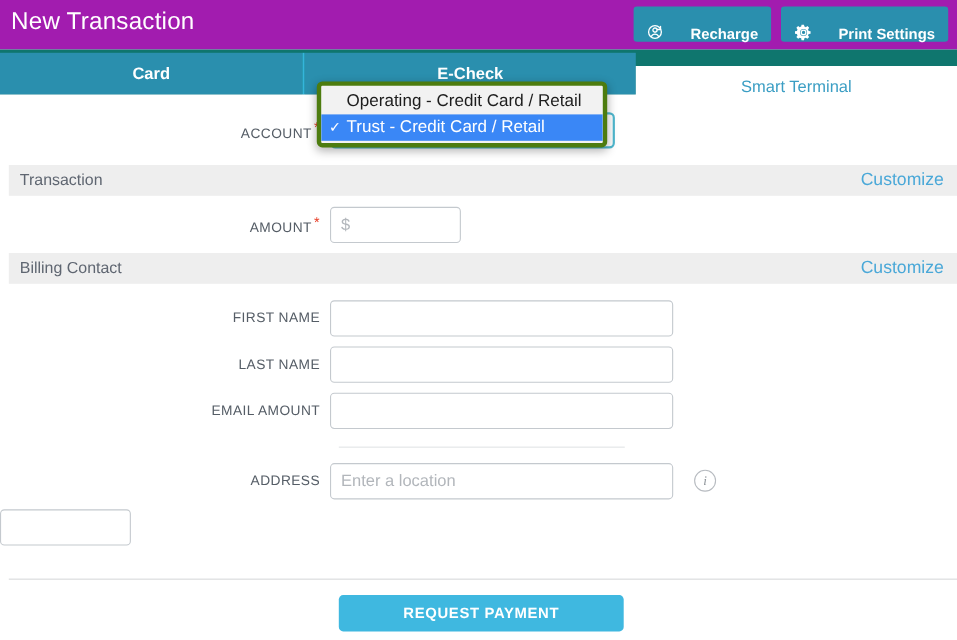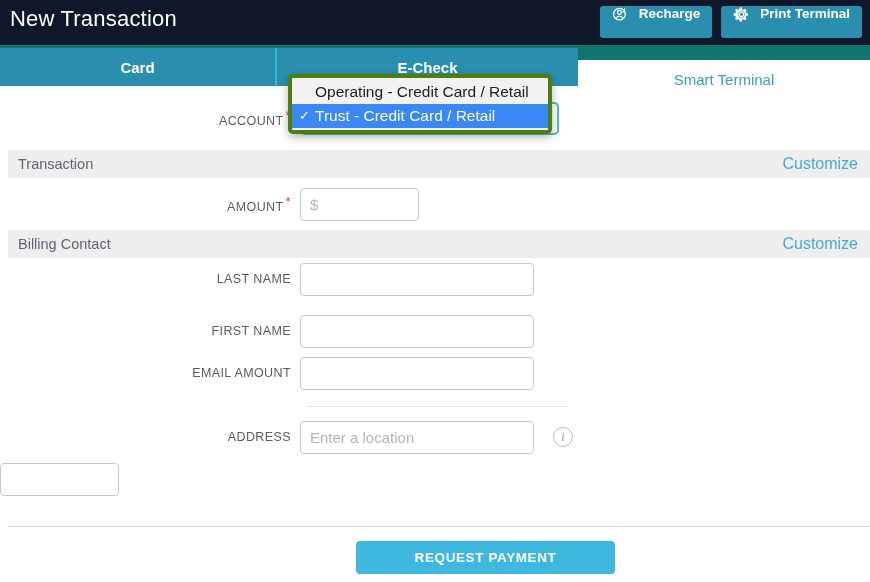--- a/index.html
+++ b/index.html
@@ -13,36 +13,36 @@
   .app {
     position: relative;
     width: 870px; height: 582px;
     background: #ffffff;
   }
 
   
   .header {
     position: absolute; top: 0; left: 0;
     width: 870px; height: 45px;
-    background: #0f172a;
+    background: #a21caf;
   }
   .header-title {
     position: absolute; left: 10px; top: 6px;
     font-size: 22px;
     color: #ffffff;
     font-weight: 400;
     letter-spacing: 0.2px;
     white-space: nowrap;
   }
   .header-actions {
     position: absolute; right: 8px; top: 6px;
     display: flex; gap: 9px;
   }
   .hdr-btn {
-    display: flex; align-items: flex-start; gap: 10px;
+    display: flex; align-items: flex-end; gap: 23px;
     height: 32px;
     padding: 0 12px;
     background: #2a8fae;
     border: none;
     border-radius: 3px;
     color: #ffffff;
     font-size: 13.5px;
     font-family: "Liberation Sans", sans-serif;
     font-weight: 700;
     cursor: pointer;
@@ -116,21 +116,21 @@
     border: 1px solid #c4c9ce;
     border-radius: 4px;
     background: #ffffff;
     font-size: 15px;
     color: #3a3a3a;
     padding: 0 9px;
     font-family: "Liberation Sans", sans-serif;
     outline: none;
   }
   .fld::placeholder { color: #b2b6bb; }
-  .fld.w260 { width: 234px; }
+  .fld.w260 { width: 312px; }
   .fld.w120 { width: 119px; }
 
   
   .band {
     height: 28px;
     background: #eeeeee;
     display: flex; align-items: center;
     justify-content: space-between;
     margin: 0 0 0 8px;
     padding: 0 12px 0 10px;
@@ -181,21 +181,20 @@
     width: 259px; height: 33px;
     background: #3fb8e0;
     border: none;
     border-radius: 4px;
     color: #ffffff;
     font-size: 13.5px;
     font-weight: 700;
     letter-spacing: 0.6px;
     font-family: "Liberation Sans", sans-serif;
     cursor: pointer;
-    margin-left: 48px;
   }
 
   
   .select-shell {
     position: relative;
     width: 259px; height: 33px;
   }
   .select-box {
     position: absolute; inset: 0;
     border: 2px solid #4fb8cf;
@@ -253,21 +252,21 @@
         </span>
         <span>Recharge</span>
       </button>
       <button class="hdr-btn">
         <span>
           <svg width="17" height="17" viewBox="0 0 24 24" fill="#ffffff">
             <path d="M12 8.2a3.8 3.8 0 100 7.6 3.8 3.8 0 000-7.6zm0 5.9a2.1 2.1 0 110-4.2 2.1 2.1 0 010 4.2z"></path>
             <path d="M21 13.6v-3.2l-2.5-.42a6.9 6.9 0 00-.77-1.86l1.48-2.06-2.27-2.27-2.06 1.48a6.9 6.9 0 00-1.86-.77L12.6 2.2H9.4l-.42 2.3a6.9 6.9 0 00-1.86.77L5.06 3.79 2.79 6.06l1.48 2.06a6.9 6.9 0 00-.77 1.86L1 10.4v3.2l2.5.42c.17.65.43 1.27.77 1.86l-1.48 2.06 2.27 2.27 2.06-1.48c.59.34 1.21.6 1.86.77l.42 2.5h3.2l.42-2.5c.65-.17 1.27-.43 1.86-.77l2.06 1.48 2.27-2.27-1.48-2.06c.34-.59.6-1.21.77-1.86L21 13.6zm-9 2.9a4.5 4.5 0 110-9 4.5 4.5 0 010 9z"></path>
           </svg>
         </span>
-        <span>Print Terminal</span>
+        <span>Print Settings</span>
       </button>
     </div>
   </div>
 
   <div class="tabbar">
     <div class="tab inactive" style="width:275px">
       <span>Card</span>
     </div>
     <div class="tab-sep"></div>
     <div class="tab inactive" style="width:301px">
@@ -309,27 +308,27 @@
         <span>AMOUNT</span><span class="req">*</span>
       </div>
       <input class="fld w120" type="text" placeholder="$" style="">
     </div>
 
     <div class="band">
       <span class="band-title">Billing Contact</span>
       <span class="band-link">Customize</span>
     </div>
 
+    <div class="row" style="height:42px;margin-top:10px">
+      <div class="lbl">FIRST NAME</div>
+      <input class="fld w260" type="text" placeholder="" style="">
+    </div>
+
     <div class="row">
       <div class="lbl">LAST NAME</div>
-      <input class="fld w260" type="text" placeholder="" style="">
-    </div>
-
-    <div class="row" style="height:42px;margin-top:10px">
-      <div class="lbl">FIRST NAME</div>
       <input class="fld w260" type="text" placeholder="" style="">
     </div>
 
     <div class="row">
       <div class="lbl">EMAIL AMOUNT</div>
       <input class="fld w260" type="text" placeholder="" style="">
     </div>
 
     <div class="hr-field" style="margin-top:12px"></div>
 

